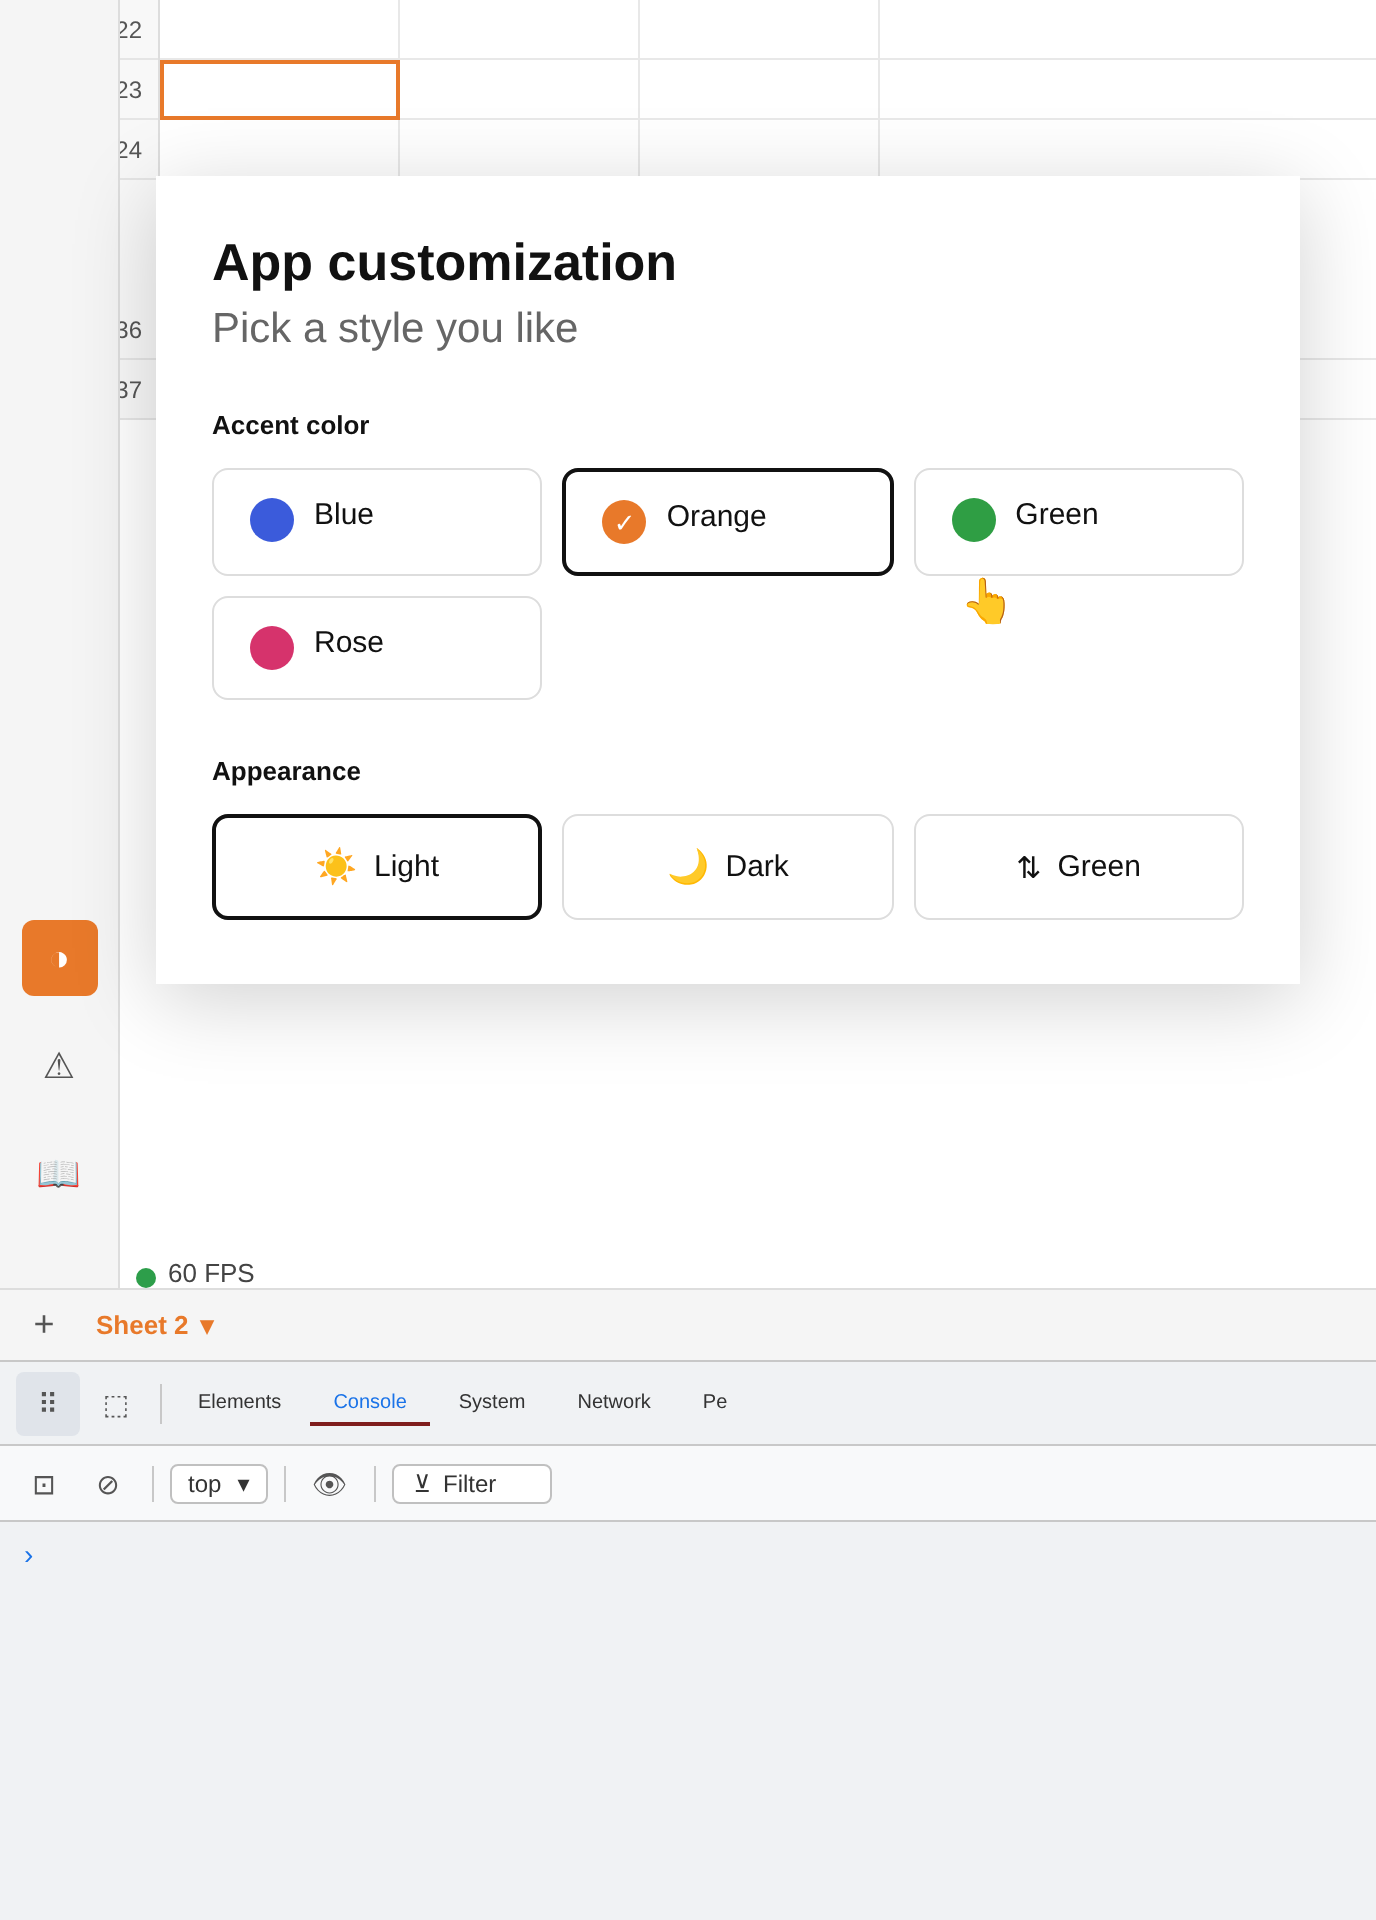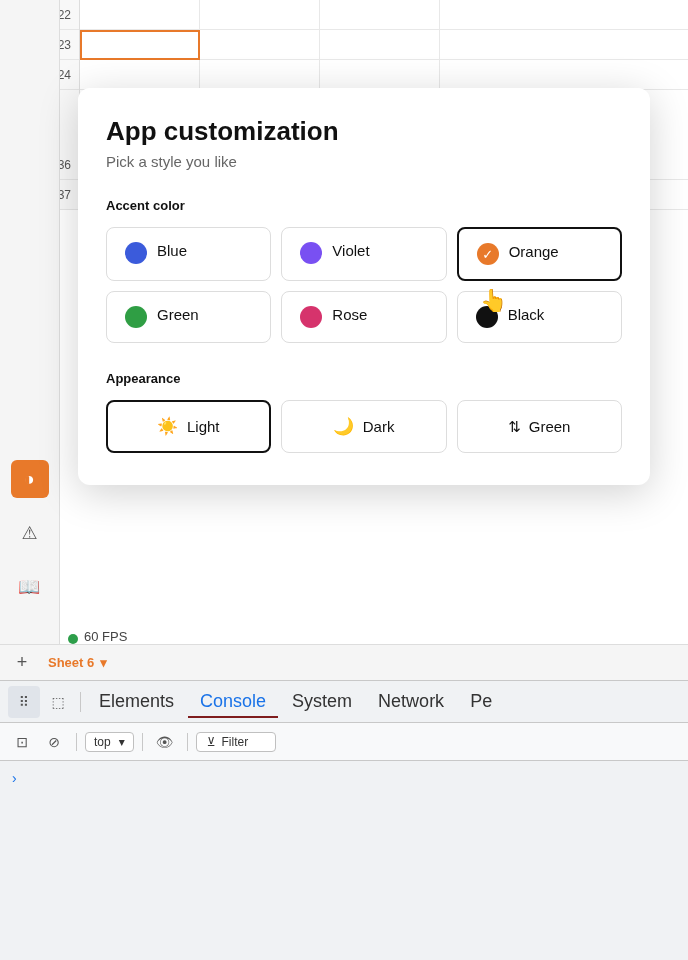--- a/index.html
+++ b/index.html
@@ -65,35 +65,35 @@
       background: #fff;
     }
 
     
     .modal-container {
       position: absolute;
       top: 88px;
       left: 78px;
       width: 572px;
       background: #fff;
-      border-radius: 12px;
+      border-radius: 0;
       box-shadow: 0 8px 40px rgba(0,0,0,0.18);
       padding: 28px 28px 32px 28px;
       z-index: 10;
     }
 
     .modal-title {
       font-size: 26px;
       font-weight: 700;
       color: #111;
       margin-bottom: 6px;
     }
 
     .modal-subtitle {
-      font-size: 15px;
+      font-size: 21px;
       color: #666;
       margin-bottom: 28px;
     }
 
     .section-label {
       font-size: 13px;
       font-weight: 600;
       color: #111;
       margin-bottom: 14px;
     }
@@ -258,21 +258,21 @@
 
     .devtools-tab-sep {
       width: 1px;
       height: 20px;
       background: #c8c8c8;
       margin: 0 4px;
     }
 
     .devtools-tab {
       padding: 4px 12px;
-      font-size: 18px;
+      font-size: 10px;
       color: #333;
       cursor: pointer;
       border-bottom: 2px solid transparent;
       margin-bottom: -1px;
     }
 
     .devtools-tab.active {
       color: #1a73e8;
       border-bottom: 2px solid #7f1d1d;
     }
@@ -457,44 +457,36 @@
 
   <div class="section-label">Accent color</div>
 
   <div class="color-grid">
 
     <button class="color-btn">
       <span class="color-dot blue"></span>
       <span>Blue</span>
     </button>
 
-    <button class="color-btn">
-      <span class="color-dot violet"></span>
-      <span>Violet</span>
-    </button>
 
     <button class="color-btn selected-orange">
       <span class="color-dot orange-check">✓</span>
       <span>Orange</span>
     </button>
 
     <button class="color-btn">
       <span class="color-dot green"></span>
       <span>Green</span>
     </button>
 
     <button class="color-btn">
       <span class="color-dot rose"></span>
       <span>Rose</span>
     </button>
 
-    <button class="color-btn">
-      <span class="color-dot black"></span>
-      <span>Black</span>
-    </button>
   </div>
 
   <div class="section-label">Appearance</div>
 
   <div class="appearance-grid">
 
     <button class="appearance-btn selected-light">
       <span class="appearance-icon">☀️</span>
       <span>Light</span>
     </button>
@@ -514,21 +506,21 @@
 <div class="cursor-overlay">👆</div>
 
 <div class="fps-indicator">
   <div class="fps-dot"></div>
   <span>60 FPS</span>
 </div>
 
 <div class="sheet-bar">
   <div class="sheet-add-btn">+</div>
   <div class="sheet-tab">
-    <span>Sheet 6</span>
+    <span>Sheet 2</span>
     <span>▾</span>
   </div>
 </div>
 
 <div class="bottom-sheet">
 
   <div class="devtools-tabs">
     <div class="devtools-tab-icon selected">⠿</div>
     <div class="devtools-tab-icon">⬚</div>
     <div class="devtools-tab-sep"></div>

